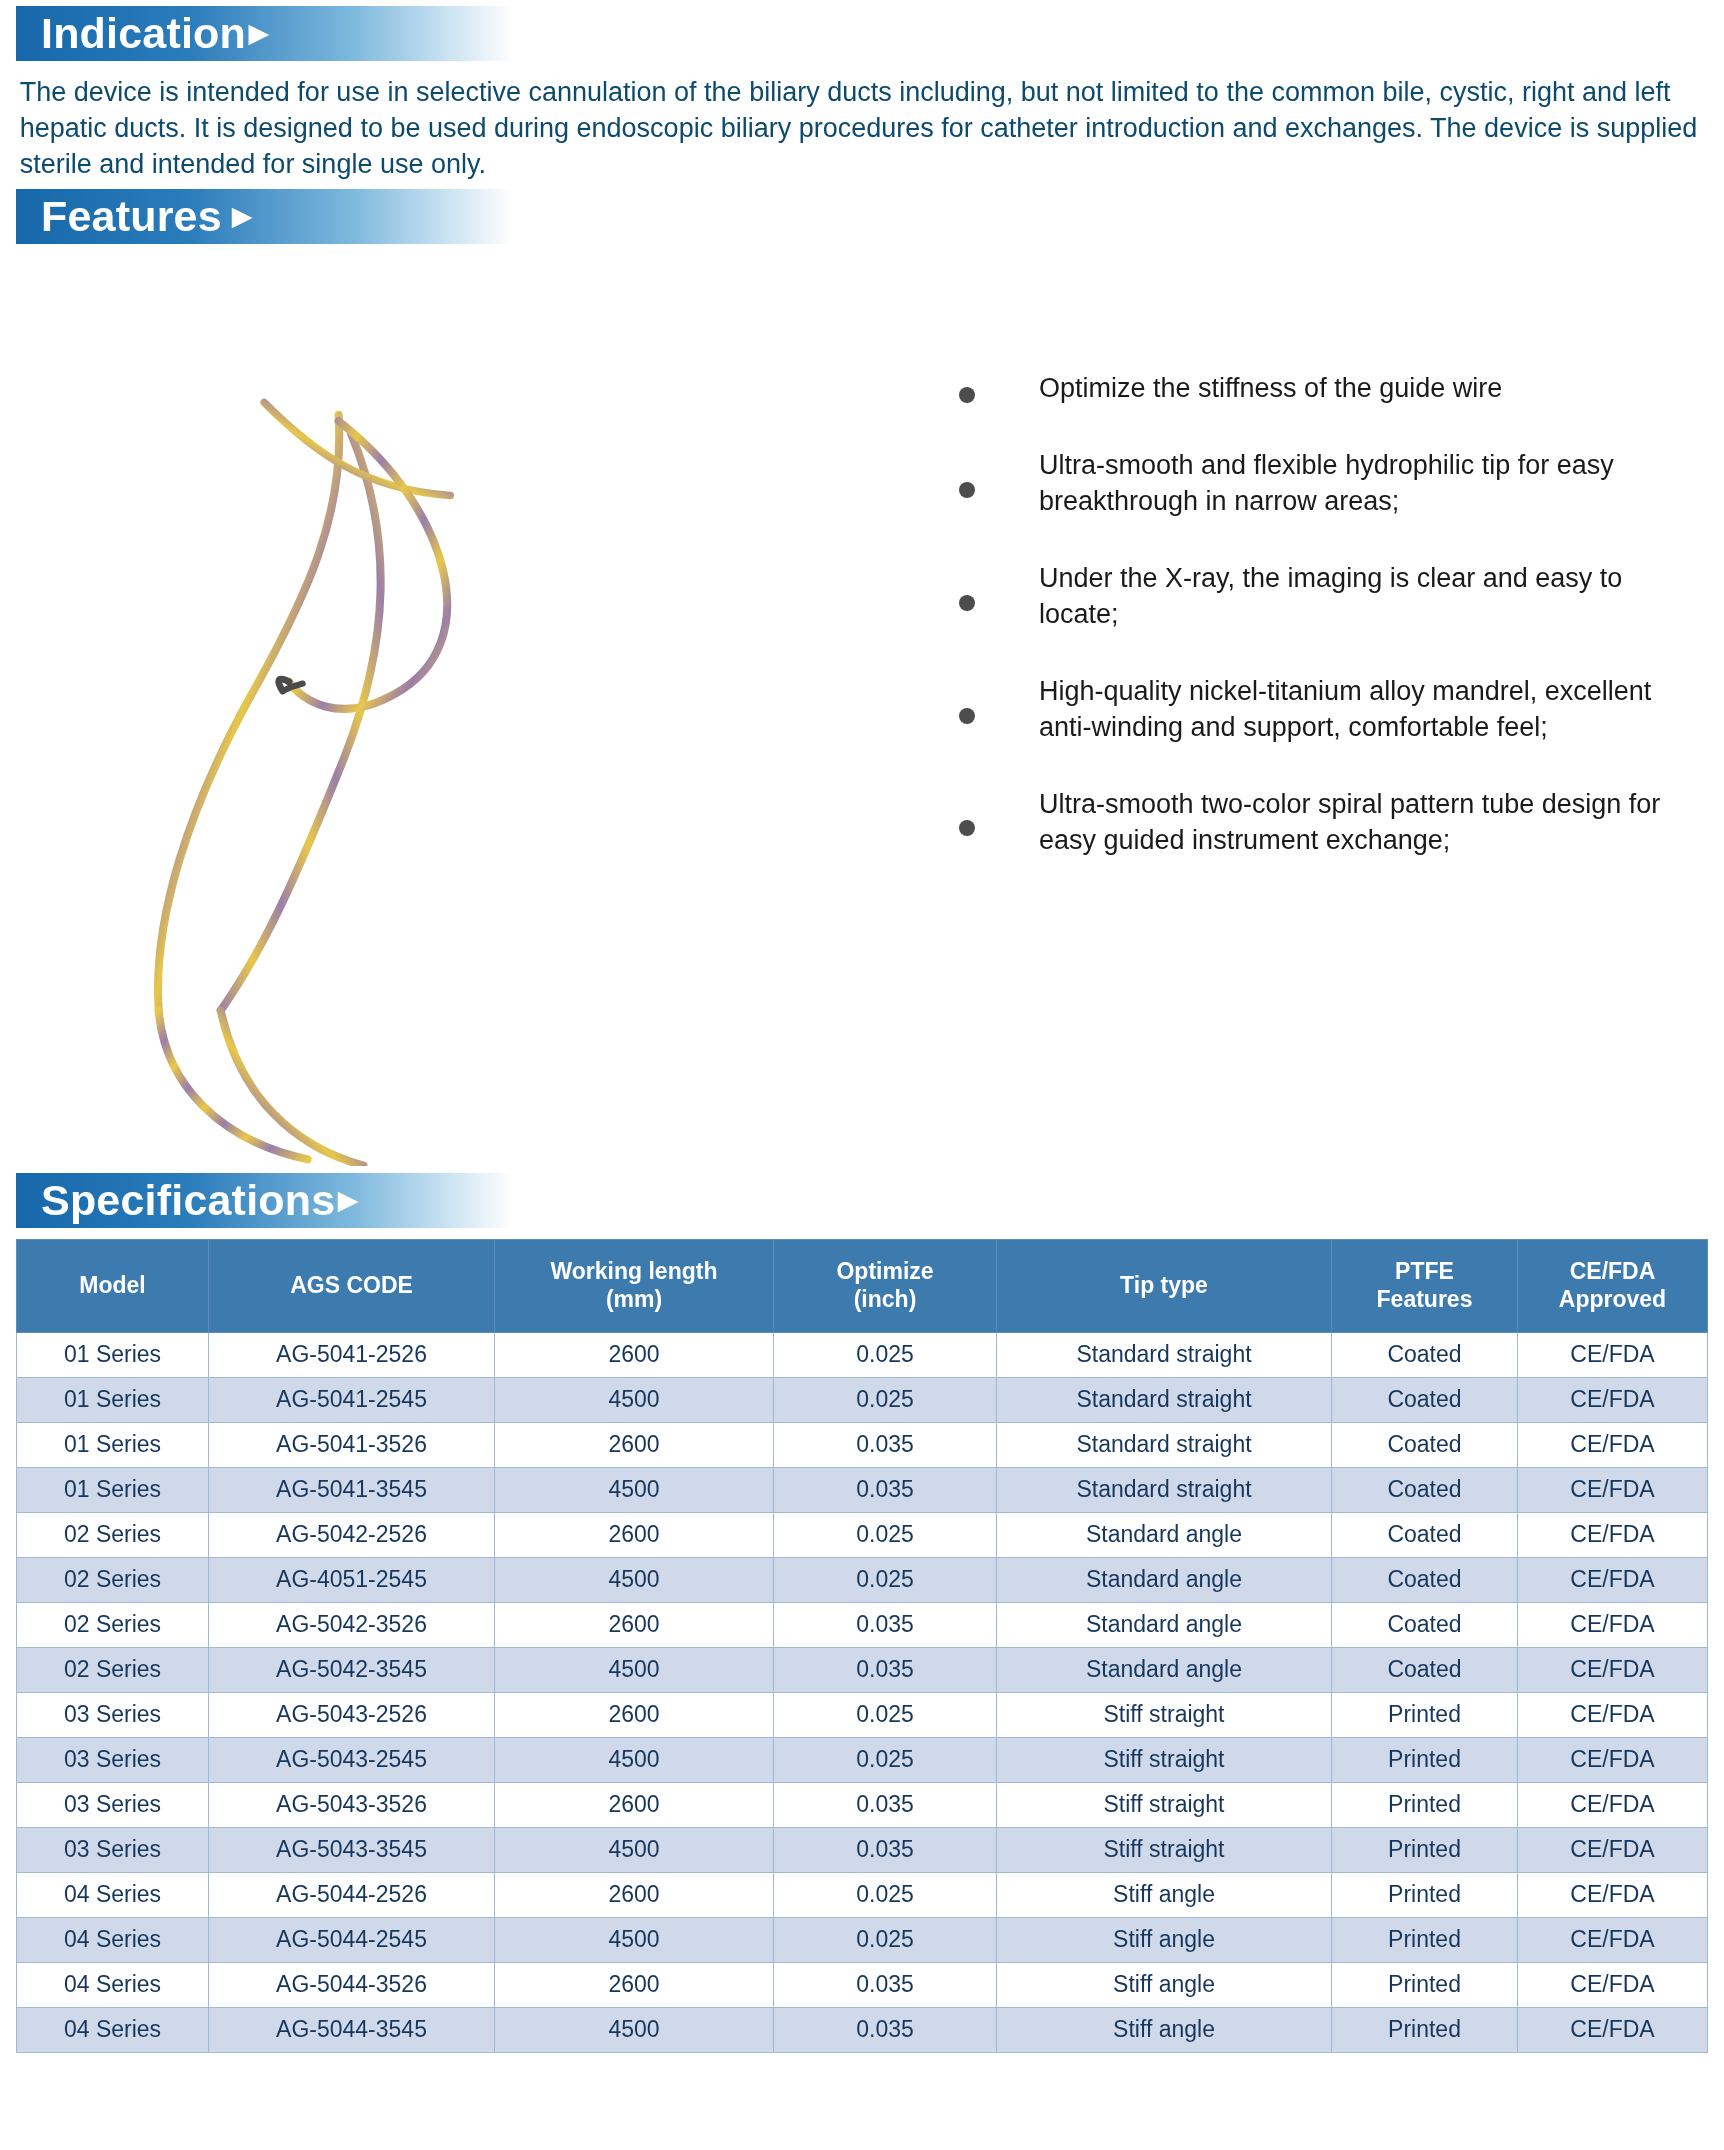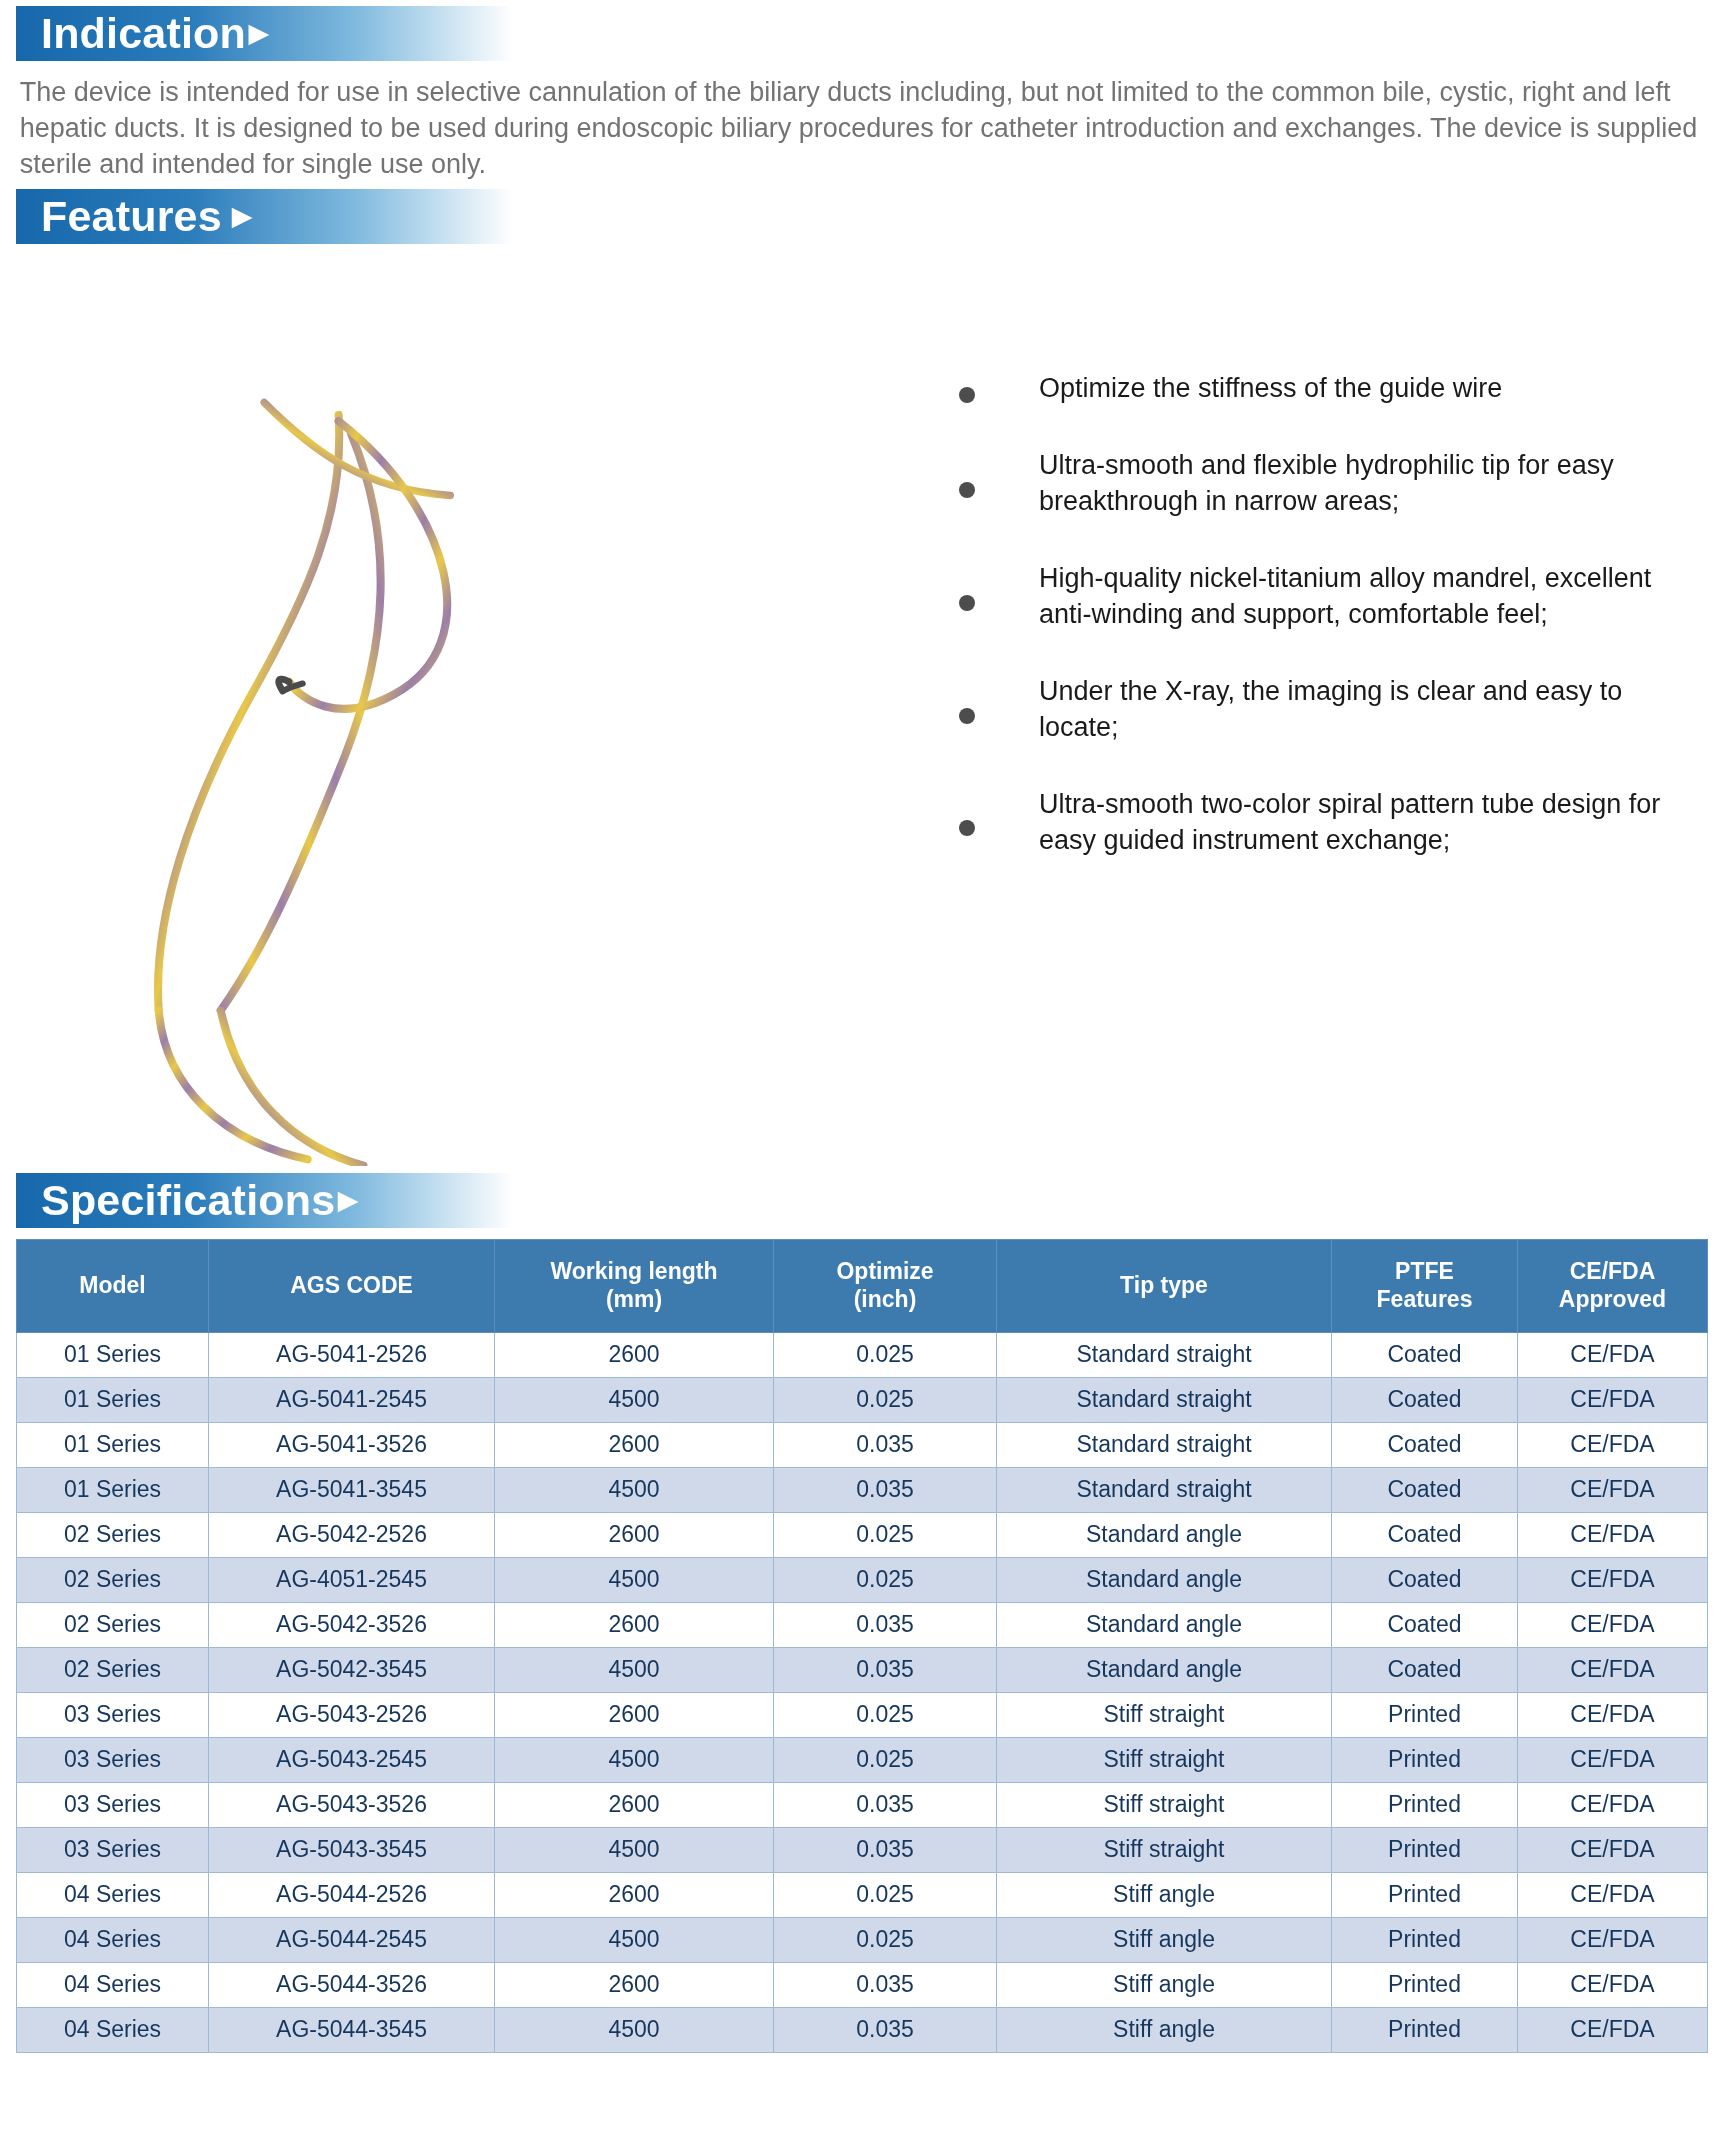--- a/index.html
+++ b/index.html
@@ -48,21 +48,21 @@
     font-size: 27px;
     line-height: 1;
     margin-left: 2.5px;
   }
   .section-bar.features .bar-arrow { margin-left: 10px; }
 
   
   .indication-text {
     font-size: 27px;
     line-height: 1.33;
-    color: #737373;
+    color: #0c4a6e;
     margin: 13.7px 3.7px 0 3.7px;
     max-width: 1701px;
   }
 
   
   .features-body {
     display: flex;
     align-items: flex-start;
     margin-top: 3.7px;
     min-height: 919px;
@@ -205,25 +205,25 @@
       <div class="feature-item">
         <span class="feature-bullet"></span>
         <span class="feature-text">Optimize the stiffness of the guide wire</span>
       </div>
       <div class="feature-item">
         <span class="feature-bullet"></span>
         <span class="feature-text">Ultra-smooth and flexible hydrophilic tip for easy breakthrough in narrow areas;</span>
       </div>
       <div class="feature-item">
         <span class="feature-bullet"></span>
-        <span class="feature-text">High-quality nickel-titanium alloy mandrel, excellent anti-winding and support, comfortable feel;</span>
+        <span class="feature-text">Under the X-ray, the imaging is clear and easy to locate;</span>
       </div>
       <div class="feature-item">
         <span class="feature-bullet"></span>
-        <span class="feature-text">Under the X-ray, the imaging is clear and easy to locate;</span>
+        <span class="feature-text">High-quality nickel-titanium alloy mandrel, excellent anti-winding and support, comfortable feel;</span>
       </div>
       <div class="feature-item">
         <span class="feature-bullet"></span>
         <span class="feature-text">Ultra-smooth two-color spiral pattern tube design for easy guided instrument exchange;</span>
       </div>
     </div>
   </div>
 
   <div class="section-bar specifications">
     <div class="bar-bg"></div>

